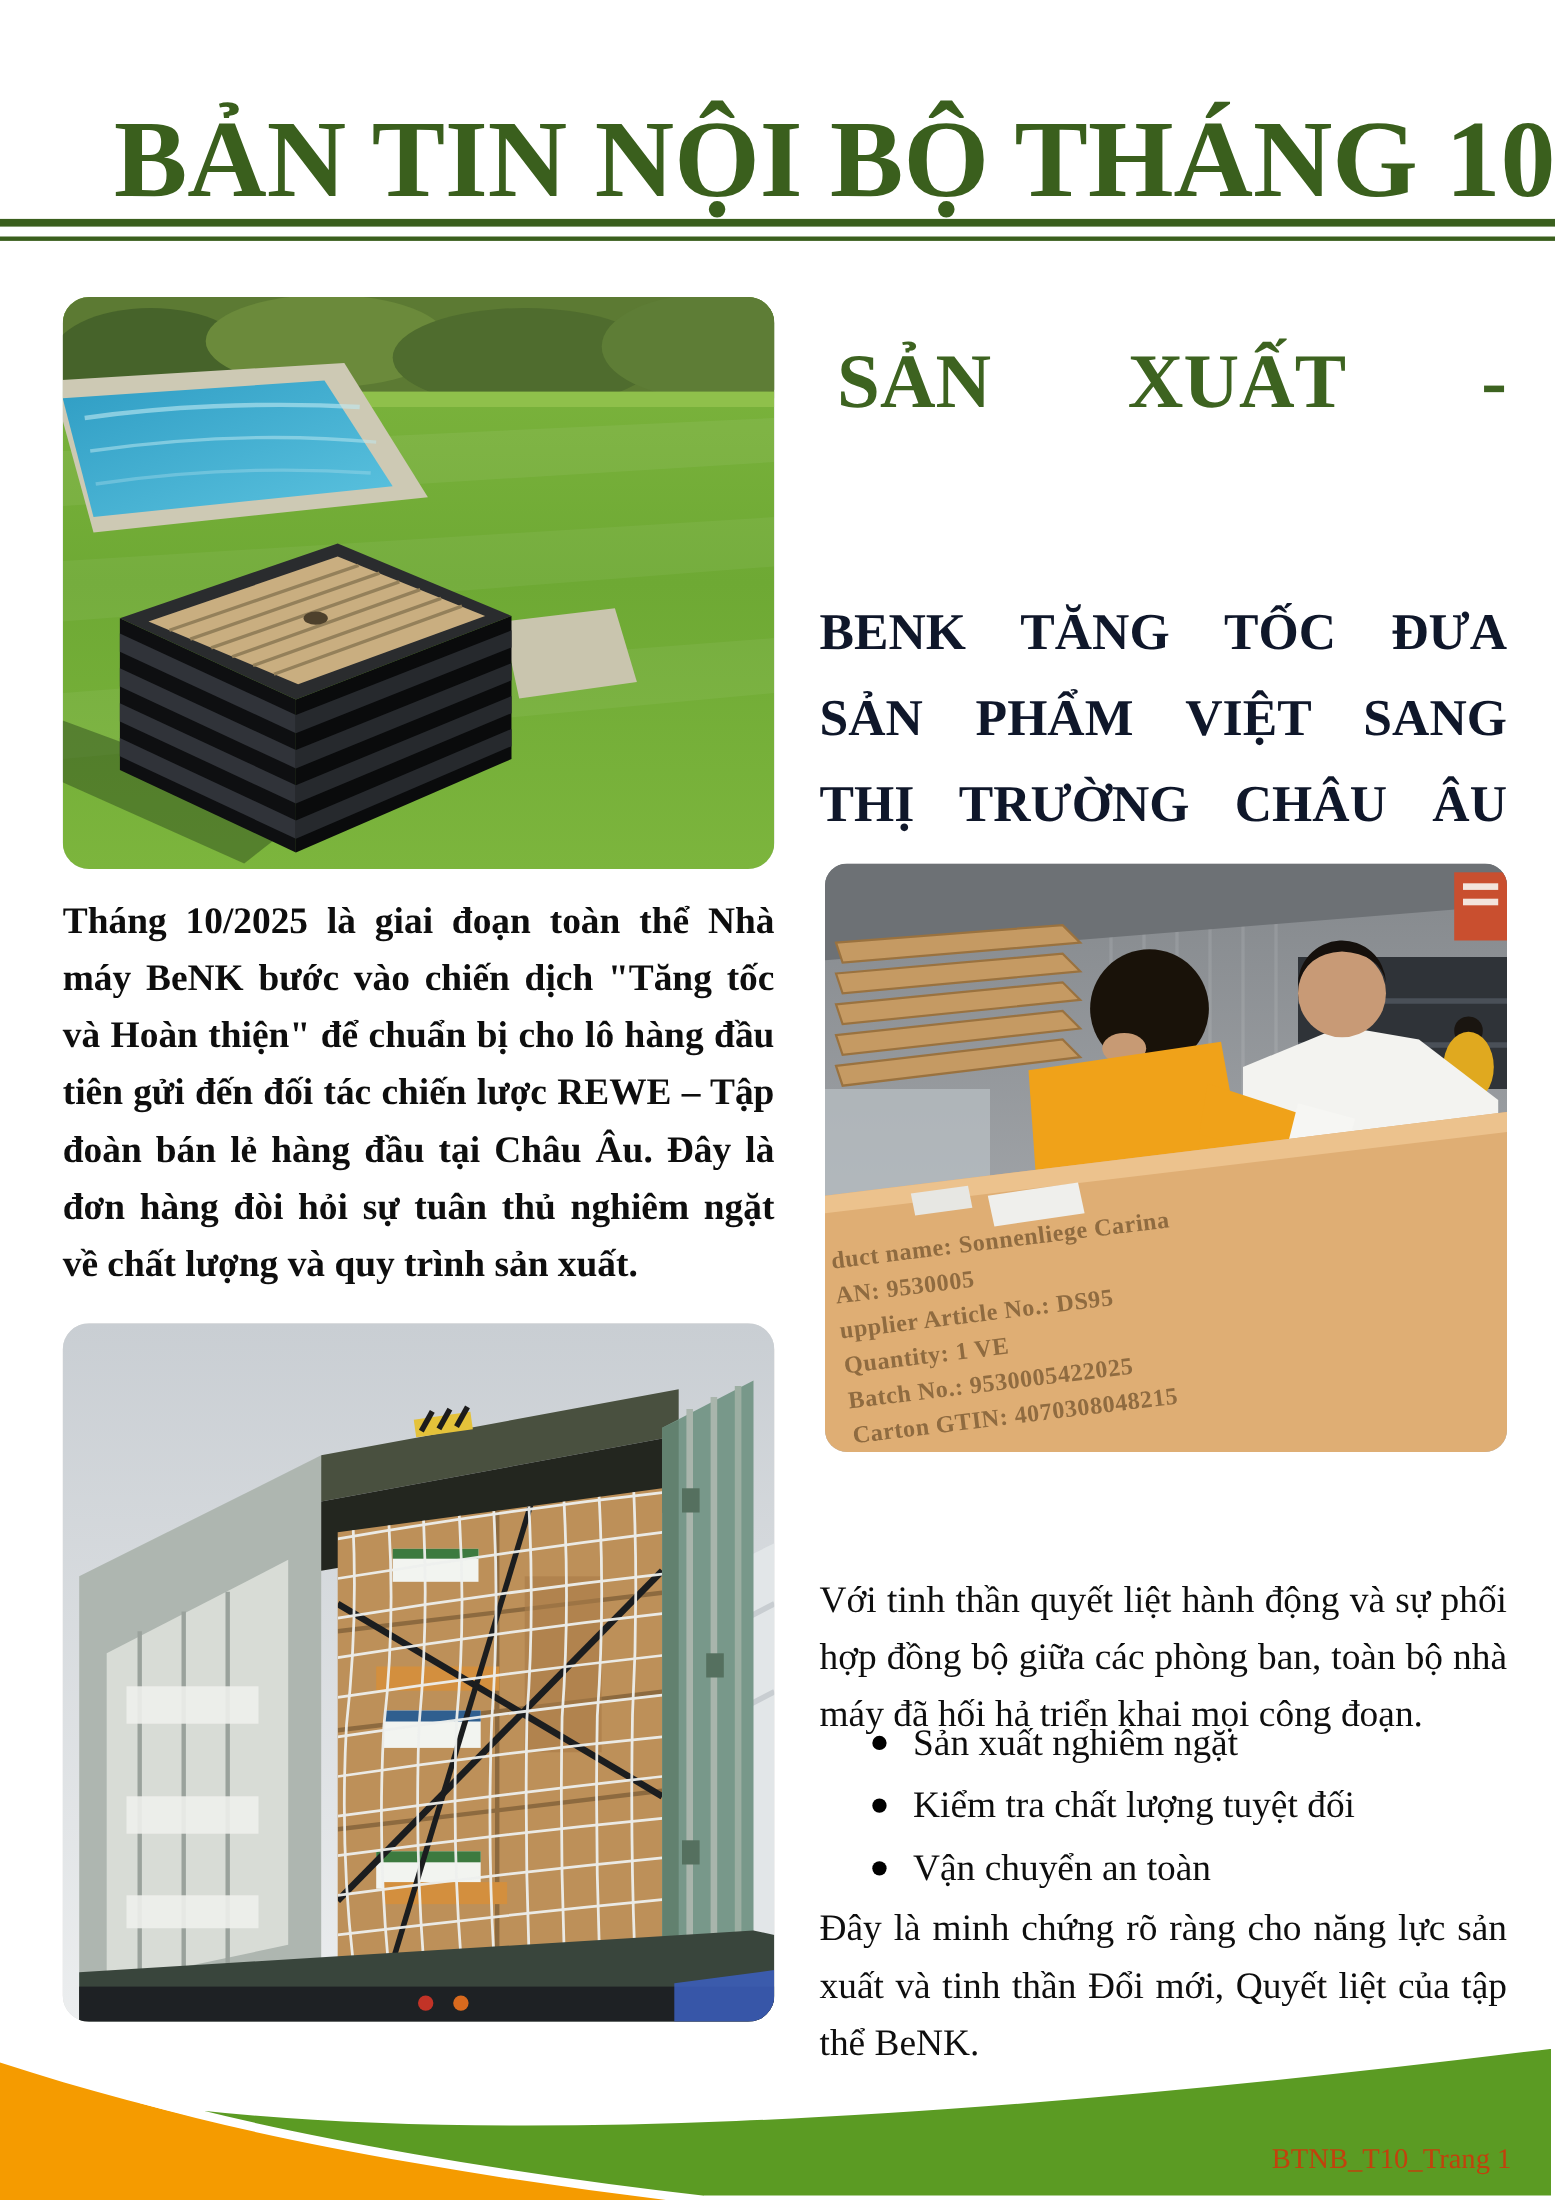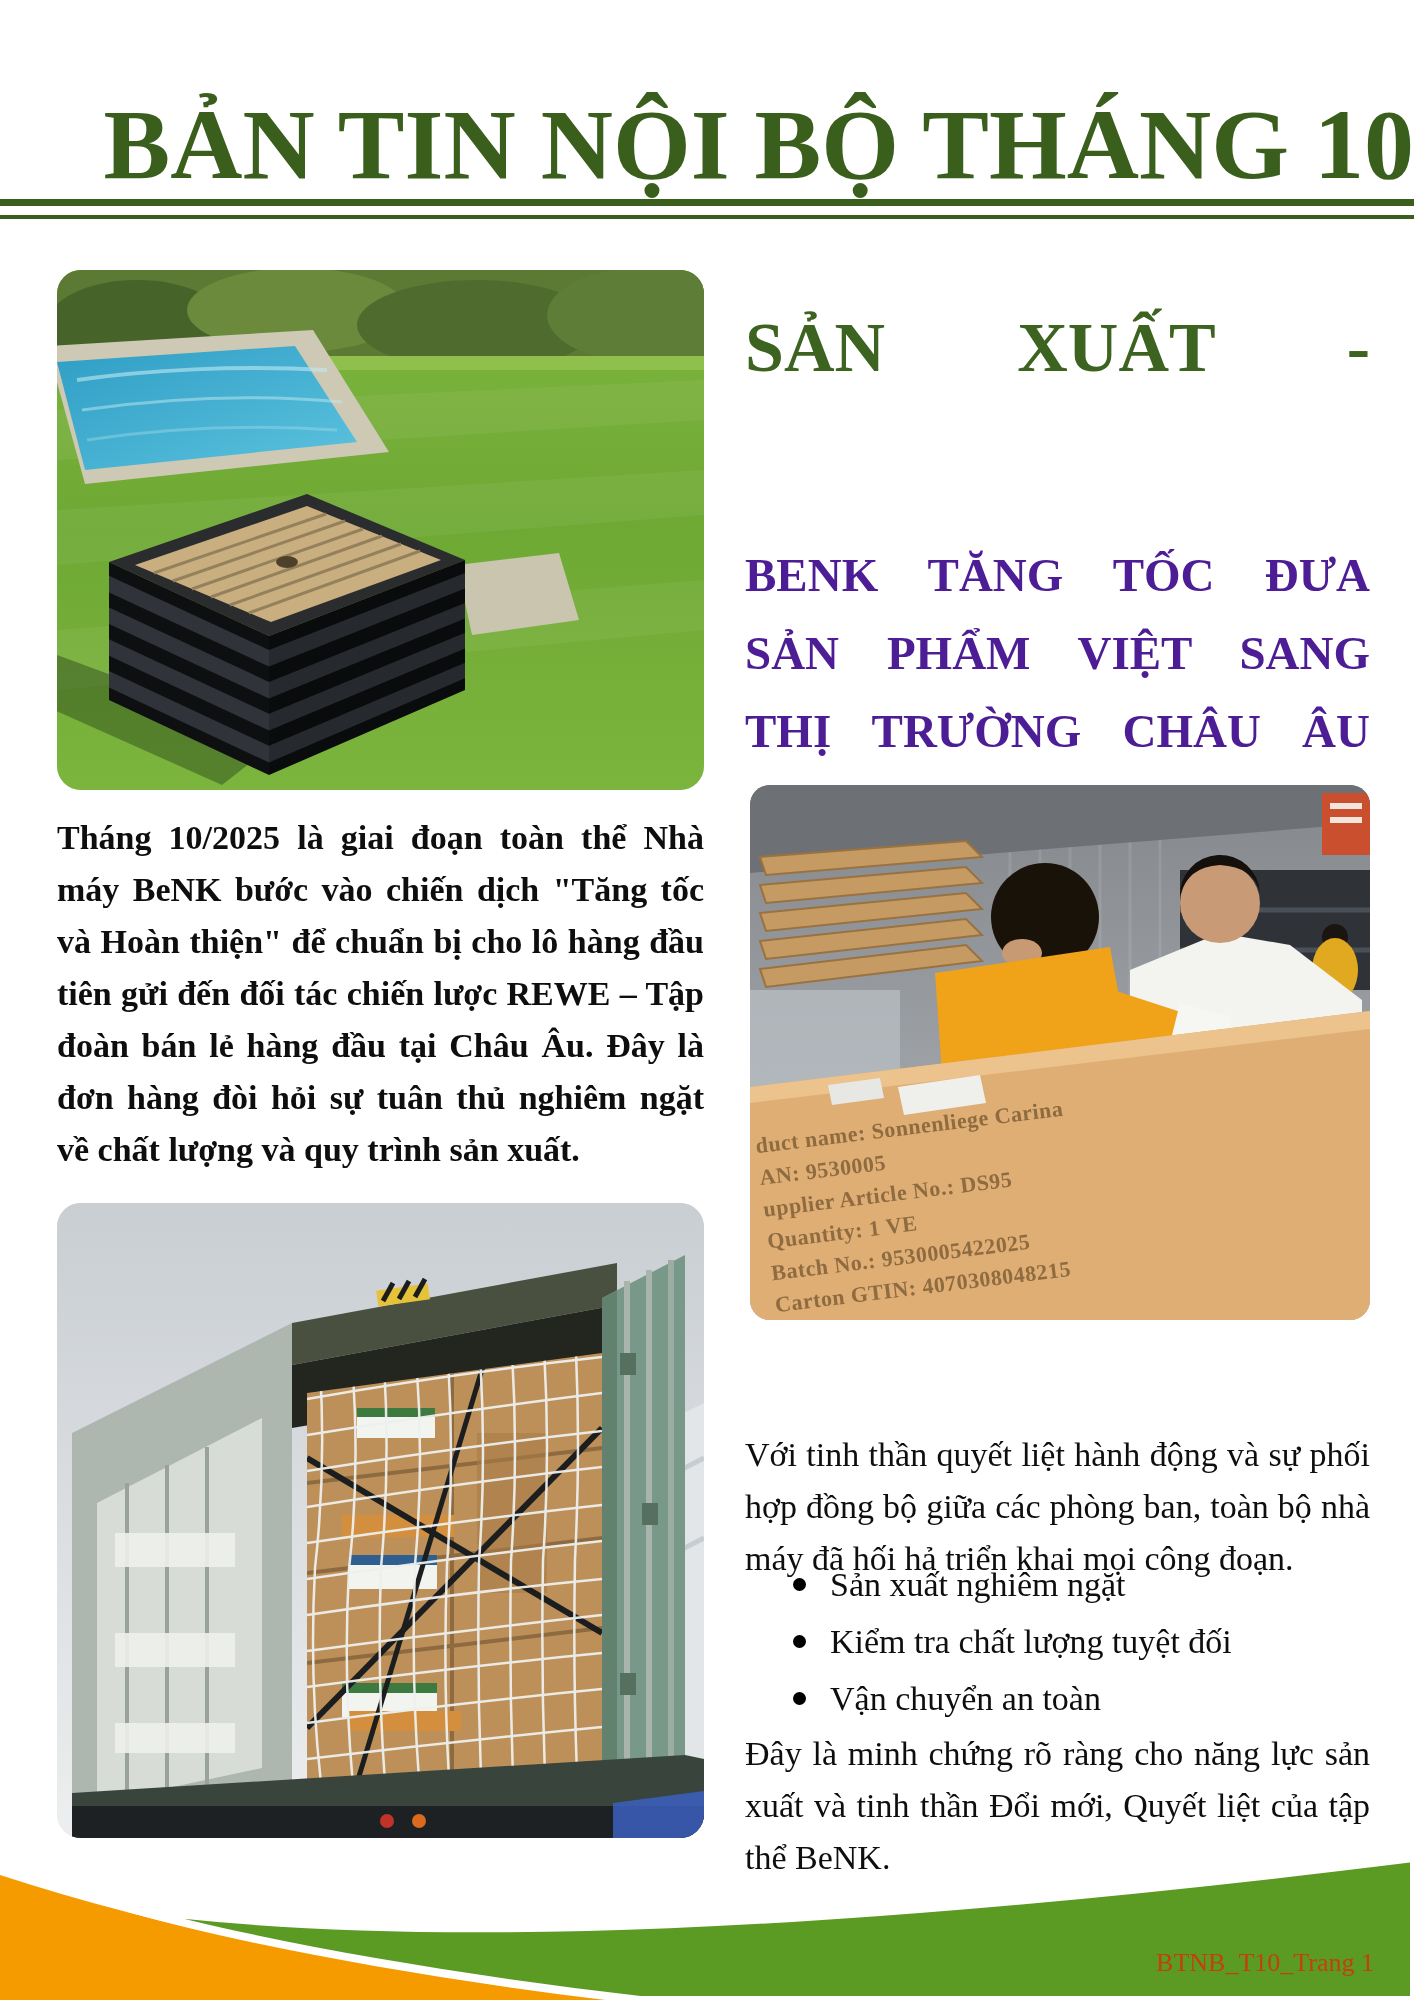--- a/index.html
+++ b/index.html
@@ -13,22 +13,22 @@
   .rule-thick{top:199px;height:7px;}
   .rule-thin{top:215px;height:4px;}
   
   .photo{position:absolute;overflow:hidden;border-radius:24px;background:#dddddd;}
   .photo svg{display:block;}
   
   .left-col-text{position:absolute;left:57px;width:647px;}
   .body-text{font-size:34px;line-height:52px;text-align:justify;margin:0;color:#0e0e0e;}
   .section-title{position:absolute;left:745px;width:625px;top:282px;color:#3d6320;
     font-weight:700;font-size:70px;}
-  .jline{display:block;text-align:justify;text-align-last:justify;height:132px;line-height:132px;}
-  .headline{position:absolute;left:745px;width:625px;top:536px;color:#4c1d95;font-weight:700;font-size:47px;}
+  .jline{display:block;text-align:justify;text-align-last:justify;height:132px;line-height:132px;margin-left:16px;}
+  .headline{position:absolute;left:745px;width:625px;top:536px;color:#0f172a;font-weight:700;font-size:47px;}
   .hline{display:block;text-align:justify;text-align-last:justify;height:78px;line-height:78px;}
   .bullet-list{position:absolute;left:745px;width:625px;top:1556px;list-style:none;margin:0;padding:0;
     font-size:34px;}
   .bullet-list li{position:relative;line-height:57px;padding-left:85px;}
   .bullet-list li::before{content:"";position:absolute;left:48px;top:22px;width:13px;height:13px;
     border-radius:50%;background:#000;}
   
   .footer-svg{position:absolute;left:0;top:1830px;width:1414px;height:170px;}
   .footer-code{position:absolute;top:1932px;right:40px;font-size:26px;color:#c2410c;font-weight:400;margin-top:16px;}
 </style>

